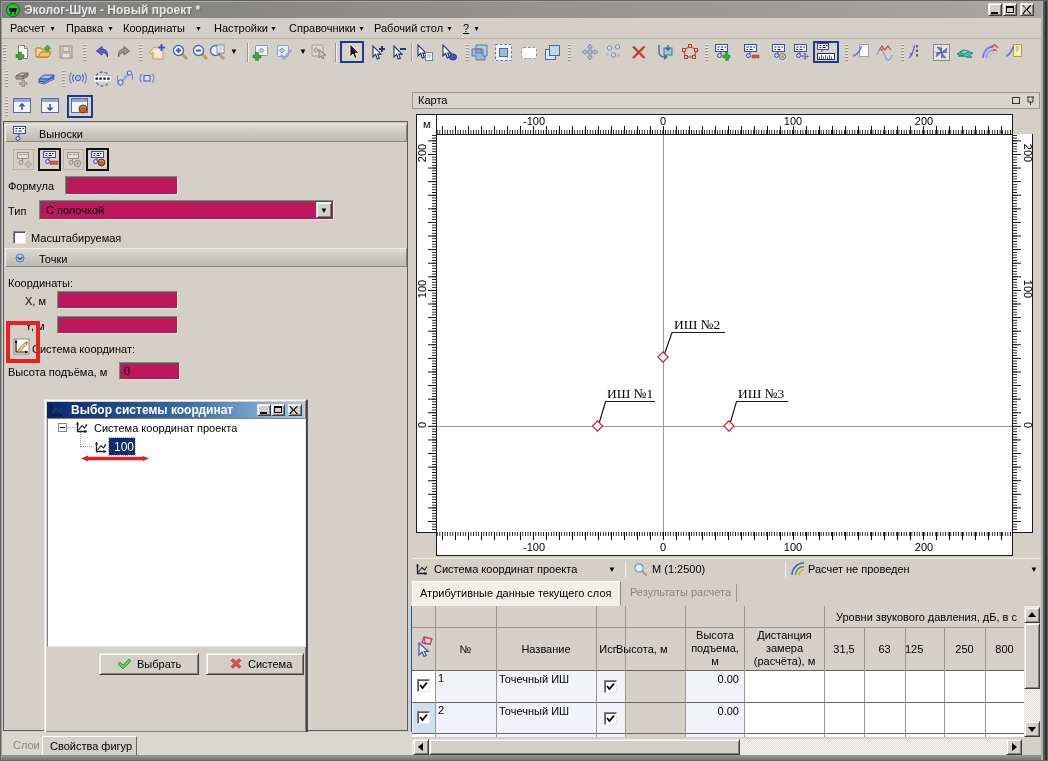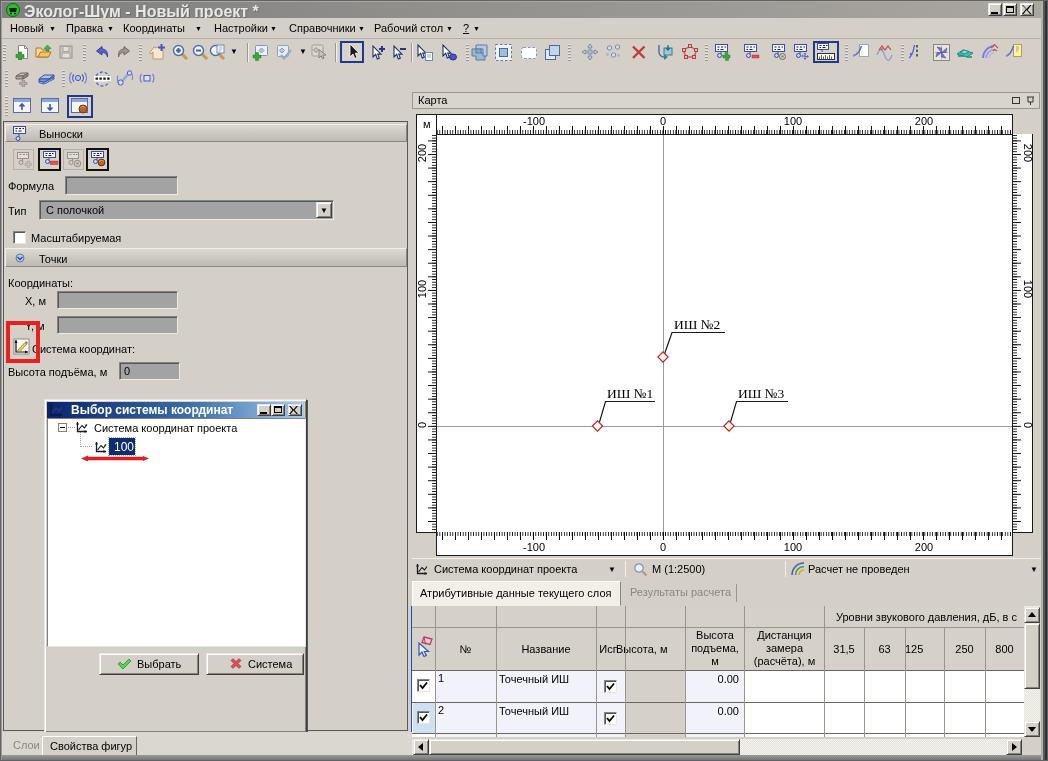--- a/index.html
+++ b/index.html
@@ -1,19 +1,19 @@
 <!DOCTYPE html>
 <html><head><meta charset="utf-8">
 <style>
 *{margin:0;padding:0;box-sizing:border-box}
 html,body{width:1048px;height:761px;overflow:hidden}
 body{font-family:"Liberation Sans",sans-serif;font-size:11px;color:#000;background:#d4d0c8}
 .ab{position:absolute}
 #win{position:absolute;left:0;top:0;width:1048px;height:761px;background:#d4d0c8;overflow:hidden}
-.field{background:#a3a3a3;border:1px solid;border-color:#848480 #ece9e2 #ece9e2 #848480;box-shadow:inset 1px 1px 0 #55555a}
+.field{background:#be185d;border:1px solid;border-color:#848480 #ece9e2 #ece9e2 #848480;box-shadow:inset 1px 1px 0 #55555a}
 .btn{background:#d4d0c8;border:1px solid;border-color:#e9e7e2 #404040 #404040 #e9e7e2;box-shadow:inset 1px 1px 0 #fff,inset -1px -1px 0 #87837b}
 .hdr{background:linear-gradient(#dcd9d1,#bdbab2);border:1px solid;border-color:#f0efec #8a8780 #8a8780 #f0efec}
 .grip{width:3px;background:repeating-linear-gradient(0deg,#9b978e 0 1px,#e8e6e0 1px 2px,transparent 2px 3px)}
 .sep{width:2px;background:#9b978e;border-right:1px solid #f2f0ea}
 .lbl{position:absolute;white-space:nowrap}
 .cb{position:absolute;width:13px;height:13px;background:#fff;border:1px solid;border-color:#848480 #e8e6e0 #e8e6e0 #848480;box-shadow:inset 1px 1px 0 #55555a}
 svg{display:block}
 </style></head>
 <body>
 <div id="win">
@@ -23,36 +23,36 @@
   <div class="ab" style="left:0;top:0;width:1048px;height:761px;border:1px solid #62625f;z-index:51;pointer-events:none"></div>
 
   <div class="ab" id="titlebar" style="left:2px;top:2px;width:1041px;height:16px;background:linear-gradient(90deg,#7f7f7f,#aaa79f)">
     <svg class="ab" style="left:4px;top:1px" width="14" height="14" viewBox="0 0 14 14">
         <circle cx="7" cy="7" r="6.5" fill="#1ec81e"></circle>
         <circle cx="7" cy="7" r="6.5" fill="none" stroke="#0a6a0a"></circle>
         <path d="M3 5h8l-1 4H4z" fill="#1a1a2a"></path>
         <circle cx="5" cy="10.5" r="1" fill="#111"></circle>
         <circle cx="9" cy="10.5" r="1" fill="#111"></circle>
       </svg>
-    <span class="lbl" style="left:22px;top:1px;font-size:16px;font-weight:bold;color:#e8e8e6;text-shadow:1px 1px 0 #6a6a6a">Эколог-Шум - Новый проект *</span>
+    <span class="lbl" style="left:22px;top:1px;font-size:12px;font-weight:bold;color:#e8e8e6;text-shadow:1px 1px 0 #6a6a6a">Эколог-Шум - Новый проект *</span>
     <div class="ab btn" style="left:986px;top:1px;width:14px;height:13px">
         <div class="ab" style="left:2px;top:8px;width:7px;height:2px;background:#000"></div>
       </div>
     <div class="ab btn" style="left:1001px;top:1px;width:14px;height:13px">
         <div class="ab" style="left:2px;top:2px;width:8px;height:7px;border:1px solid #000;border-top:2px solid #000"></div>
       </div>
     <div class="ab btn" style="left:1018px;top:1px;width:14px;height:13px">
         <svg width="12" height="11" viewBox="0 0 12 11">
           <path d="M2 1l3.5 4L9 1h1.5L6.5 6l4 4H9L5.5 6 2.5 10H1l4-5L1 1z" fill="#000"></path>
         </svg>
       </div>
   </div>
 
   <div class="ab" id="menubar" style="left:2px;top:18px;width:1041px;height:21px;background:#d4d0c8;border-bottom:1px solid #b5b1a9">
-    <span class="lbl" style="left:8px;top:4px">Новый</span>
+    <span class="lbl" style="left:8px;top:4px">Расчет</span>
       <span class="lbl" style="left:47px;top:7px;font-size:7px">▼</span>
     <span class="lbl" style="left:64px;top:4px">Правка</span>
       <span class="lbl" style="left:105px;top:7px;font-size:7px">▼</span>
     <span class="lbl" style="left:121px;top:4px">Координаты</span>
       <span class="lbl" style="left:193px;top:7px;font-size:7px">▼</span>
     <span class="lbl" style="left:212px;top:4px">Настройки</span>
       <span class="lbl" style="left:268px;top:7px;font-size:7px">▼</span>
     <span class="lbl" style="left:287px;top:4px">Справочники</span>
       <span class="lbl" style="left:356px;top:7px;font-size:7px">▼</span>
     <span class="lbl" style="left:372px;top:4px">Рабочий стол</span>

